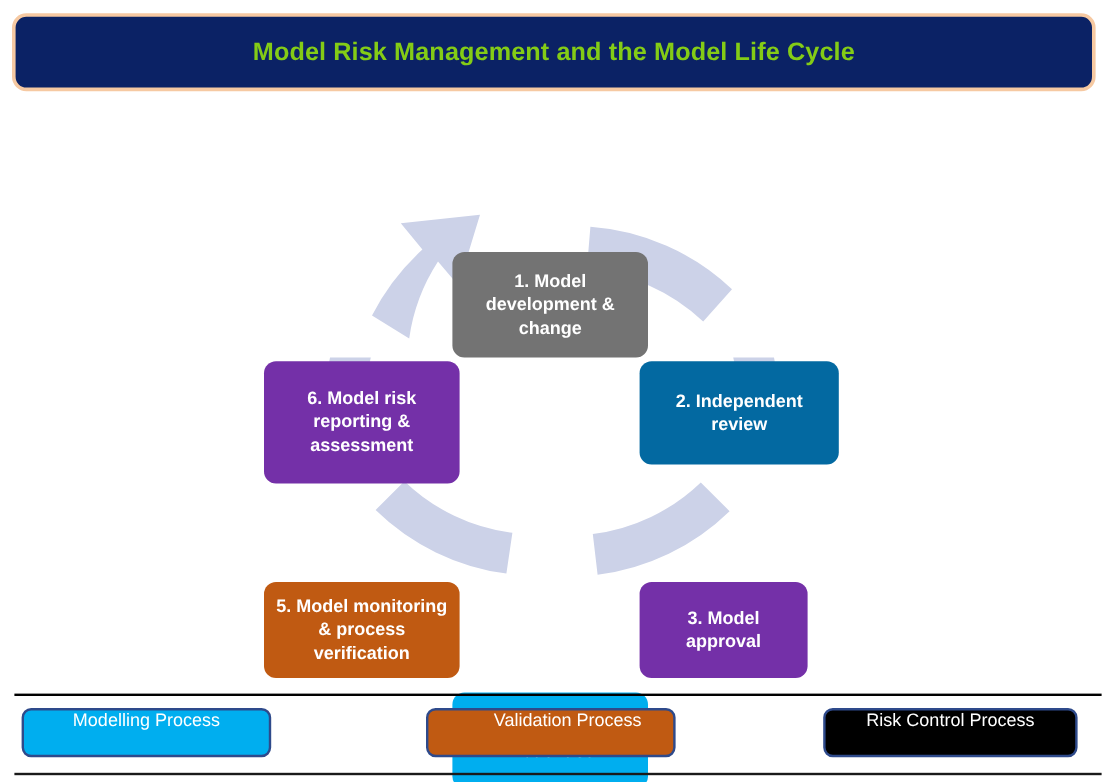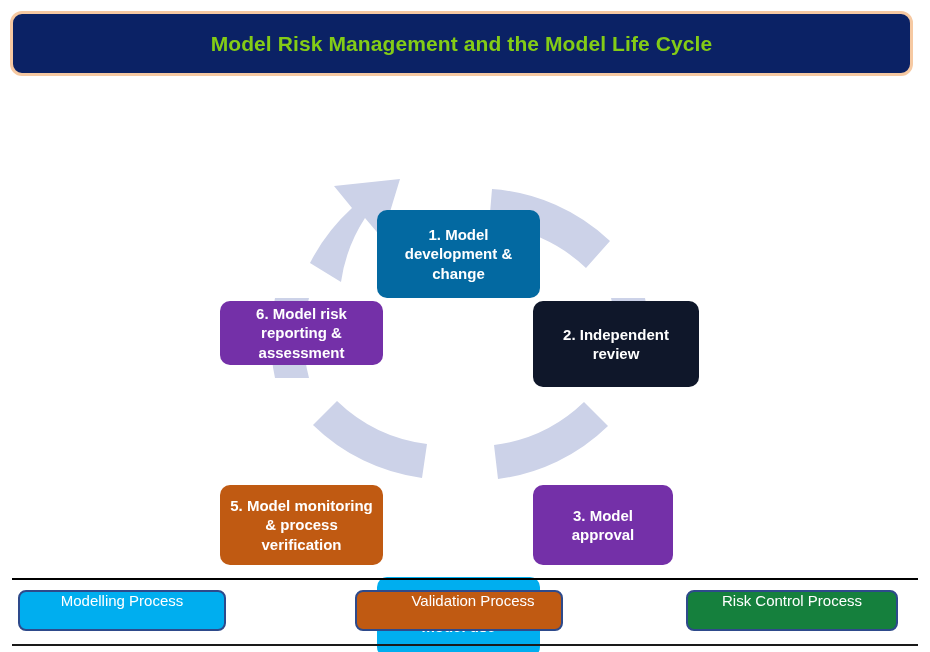--- a/index.html
+++ b/index.html
@@ -67,21 +67,21 @@
     font-size: 15px;
     font-weight: bold;
     line-height: 1.28;
     padding: 4px 10px;
   }
   .pbox-1 { left: 377px; top: 124px; width: 163px; height: 88px; }
   .pbox-2 { left: 533px; top: 215px; width: 166px; height: 86px; }
   .pbox-3 { left: 533px; top: 399px; width: 140px; height: 80px; }
   .pbox-4 { left: 377px; top: 491px; width: 163px; height: 80px; }
   .pbox-5 { left: 220px; top: 399px; width: 163px; height: 80px; }
-  .pbox-6 { left: 220px; top: 215px; width: 163px; height: 64px; }
+  .pbox-6 { left: 220px; top: 215px; width: 163px; height: 102px; }
 
   
   .rule {
     position: absolute;
     left: 12px;
     width: 906px;
     height: 0;
     border-top: 2px solid #000000;
   }
   .rule-top { top: 578px; }
@@ -162,25 +162,25 @@
                A 192 192 0 0 1 352 122
                L 334 100
                L 400 93
                L 382 152
                L 365 132
                A 158 158 0 0 0 341 196
                Z" fill="#CCD2E8"></path>
     </g>
   </svg>
 
-  <div class="pbox pbox-1" style="background:#0369a1">
+  <div class="pbox pbox-1" style="background:#737373">
     <span>1. Model development &amp; change</span>
   </div>
 
-  <div class="pbox pbox-2" style="background:#0f172a">
+  <div class="pbox pbox-2" style="background:#0369a1">
     <span>2. Independent review</span>
   </div>
 
   <div class="pbox pbox-3" style="background:#7430A8">
     <span>3. Model approval</span>
   </div>
 
   <div class="pbox pbox-4" style="background:#00AEEF">
     <span>4. Implementation &amp; model use</span>
   </div>
@@ -196,18 +196,18 @@
 
 <div class="rule rule-top"></div>
 
 <div class="legend">
   <div class="legend-item legend-1" style="background:#00AEEF">
     <span>Modelling Process</span>
   </div>
   <div class="legend-item legend-2" style="background:#C05A12">
     <span>Validation Process</span>
   </div>
-  <div class="legend-item legend-3" style="background:#15803d">
+  <div class="legend-item legend-3" style="background:#000000">
     <span>Risk Control Process</span>
   </div>
 </div>
 
 <div class="rule rule-bottom"></div>
 
 </body></html>

